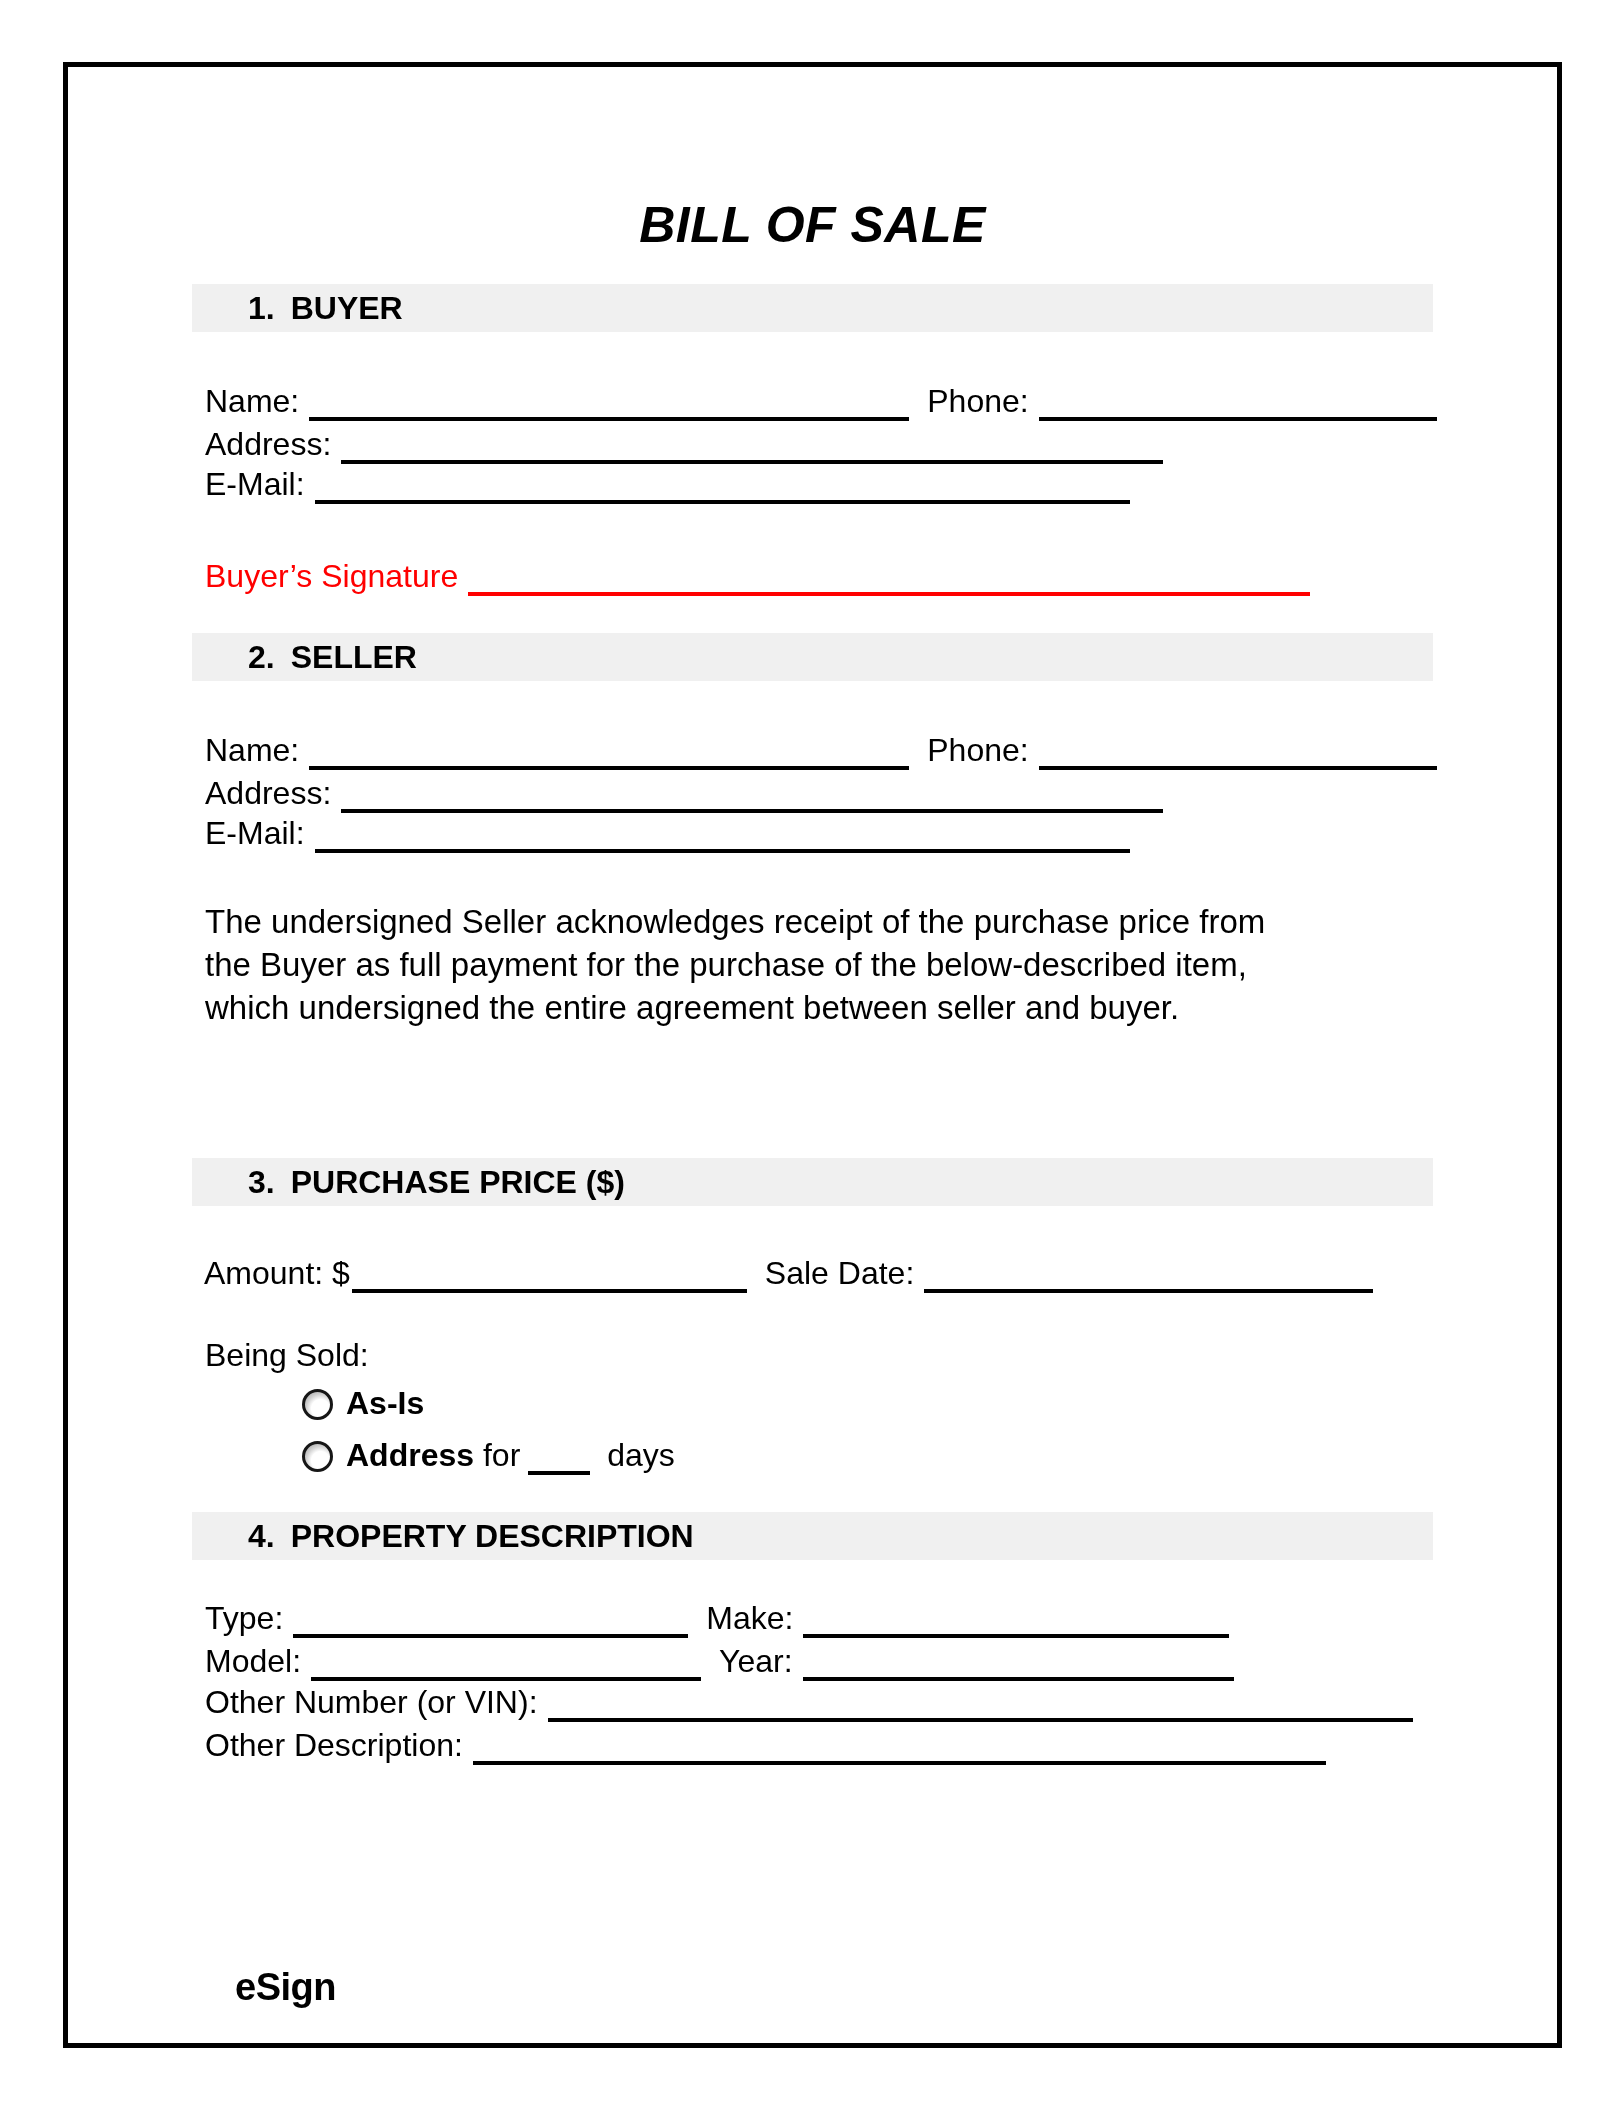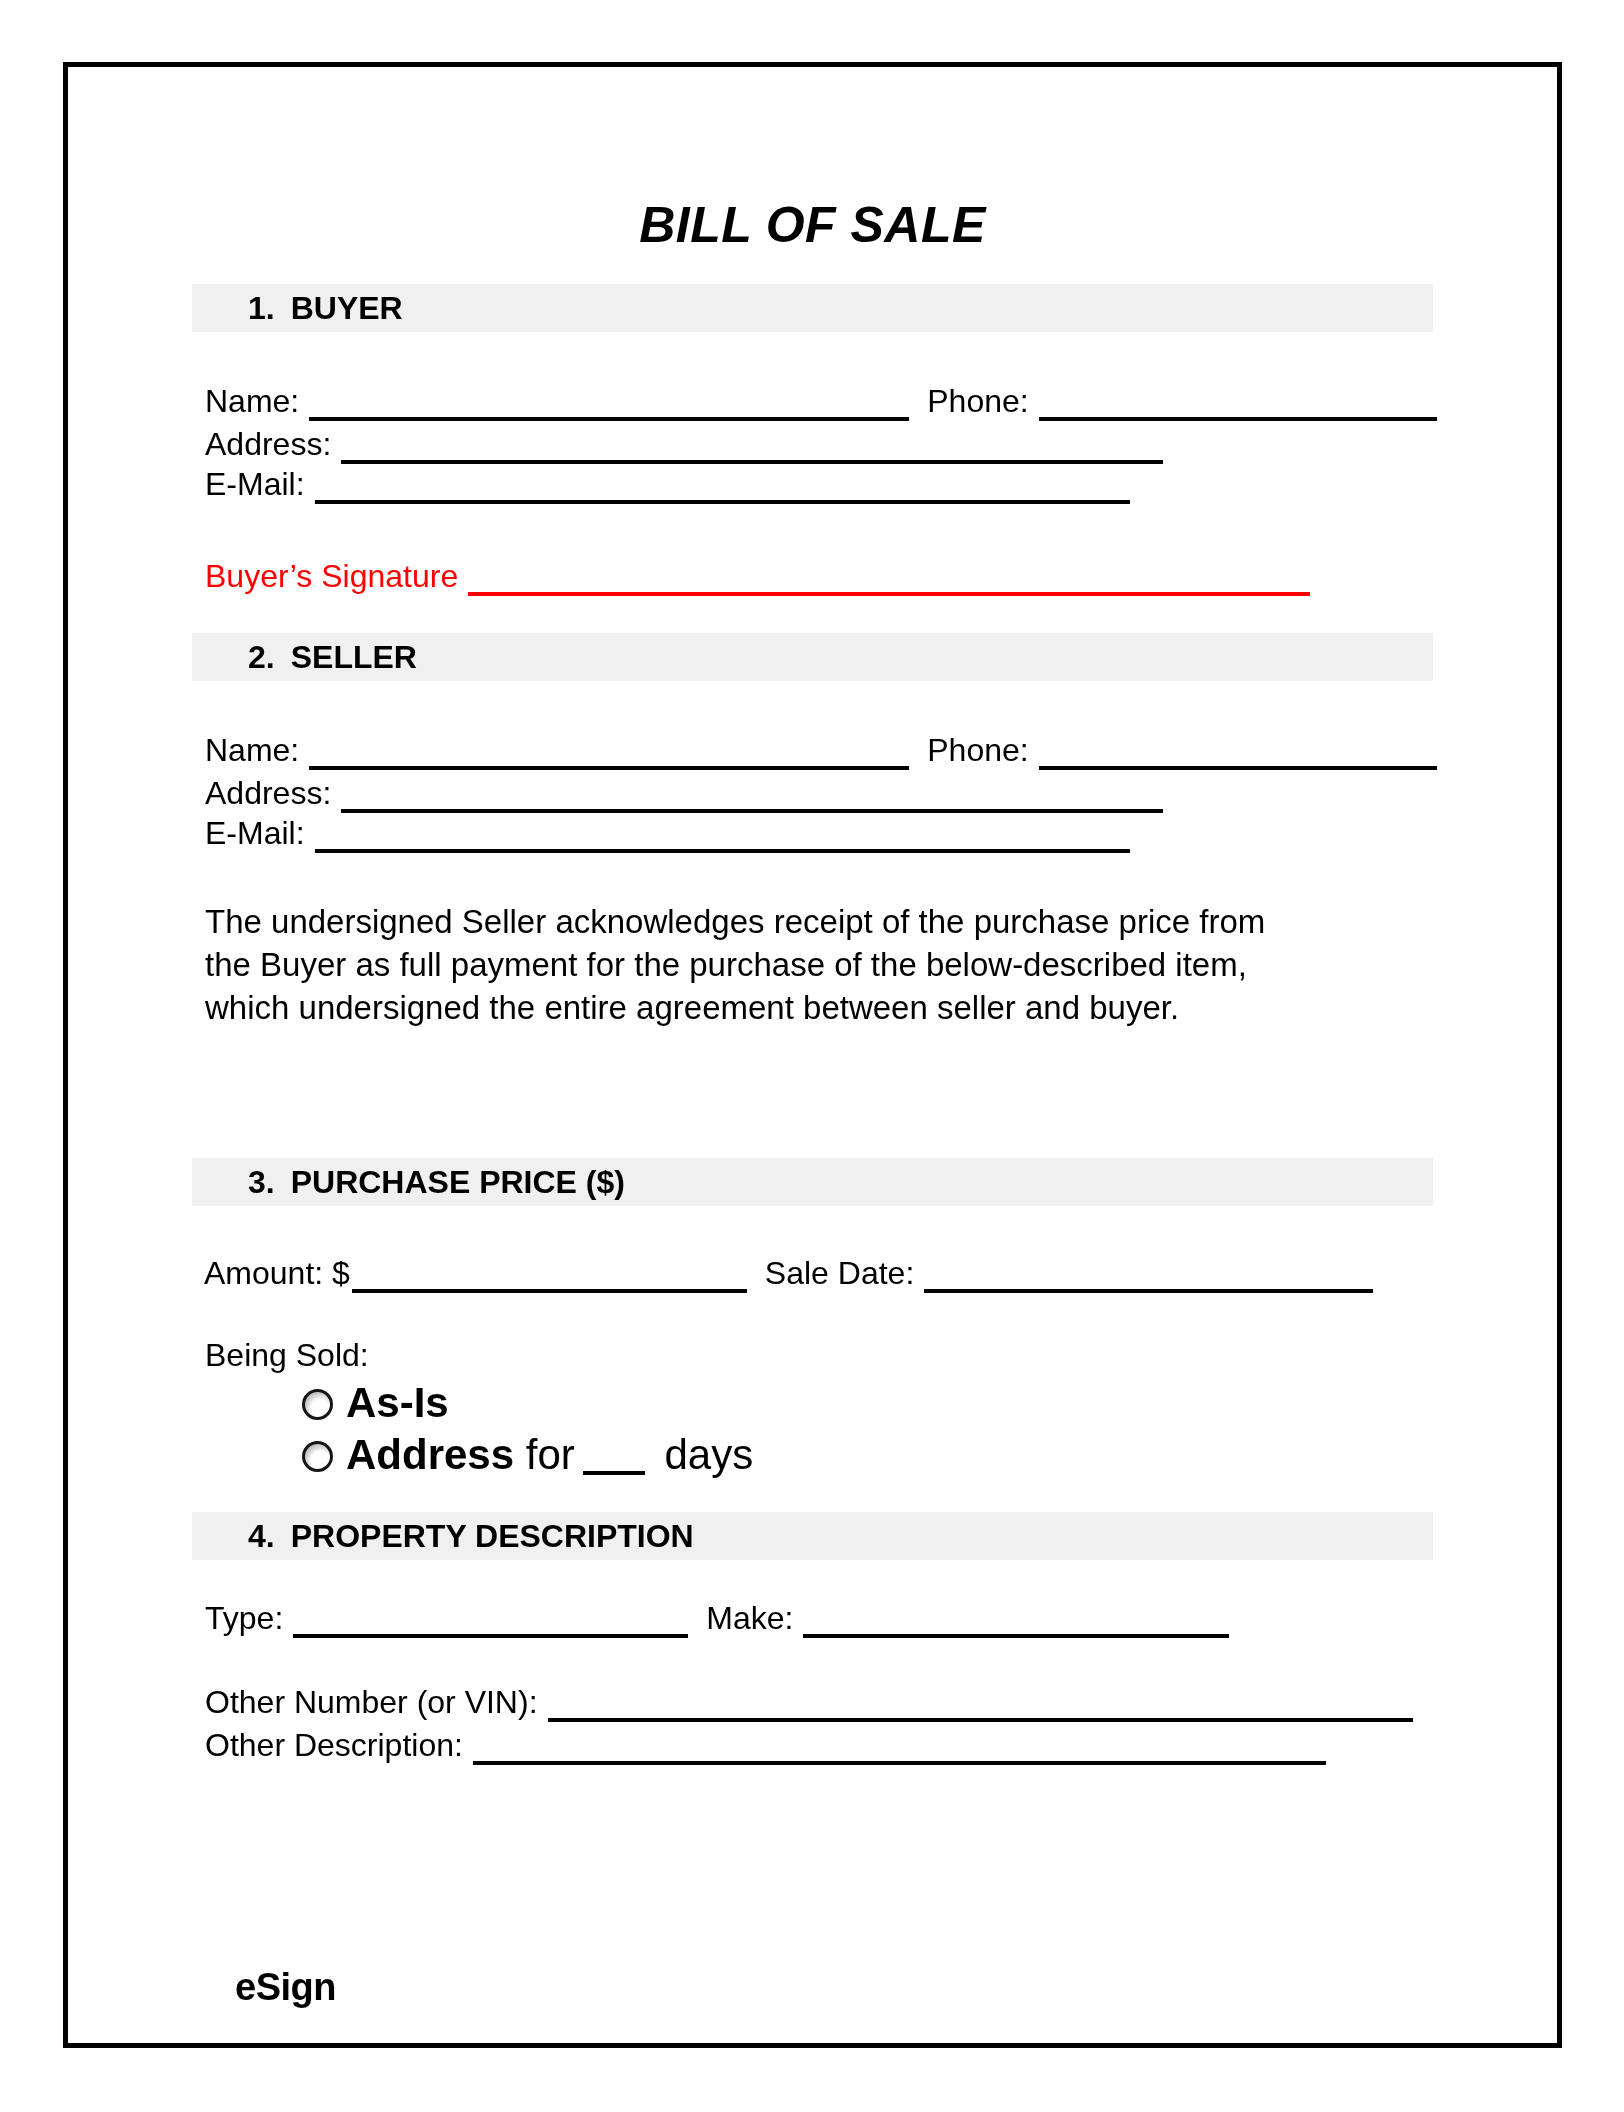--- a/index.html
+++ b/index.html
@@ -73,21 +73,21 @@
     font-size: 33px;
     line-height: 43px;
     white-space: nowrap;
   }
   .radiorow {
     position: absolute;
     left: 234px;
     display: flex;
     align-items: flex-end;
     height: 40px;
-    font-size: 42px;
+    font-size: 32px;
   }
   .radio {
     width: 31px;
     height: 31px;
     box-sizing: border-box;
     border-radius: 50%;
     border: 3px solid #161616;
     background: radial-gradient(circle at 62% 66%, #ffffff 0 40%, #d2d2d2 62%, #969696 100%);
     margin-bottom: 3px;
     margin-right: 13px;
@@ -208,20 +208,26 @@
     <span class="head">PROPERTY DESCRIPTION</span>
   </div>
 
   <div class="row" style="left:137px; top:1531px; width:1024px">
     <span class="lbl">Type:</span>
     <span class="line fixed" style="width:395px"></span>
     <span class="lbl lbl2">Make:</span>
     <span class="line"></span>
   </div>
 
+  <div class="row" style="left:137px; top:1574px; width:1029px">
+    <span class="lbl">Model:</span>
+    <span class="line fixed" style="width:390px"></span>
+    <span class="lbl lbl2">Year:</span>
+    <span class="line"></span>
+  </div>
 
   <div class="row" style="left:137px; top:1615px; width:1208px">
     <span class="lbl">Other Number (or VIN):</span>
     <span class="line"></span>
   </div>
 
   <div class="row" style="left:137px; top:1658px; width:1121px">
     <span class="lbl">Other Description:</span>
     <span class="line"></span>
   </div>

